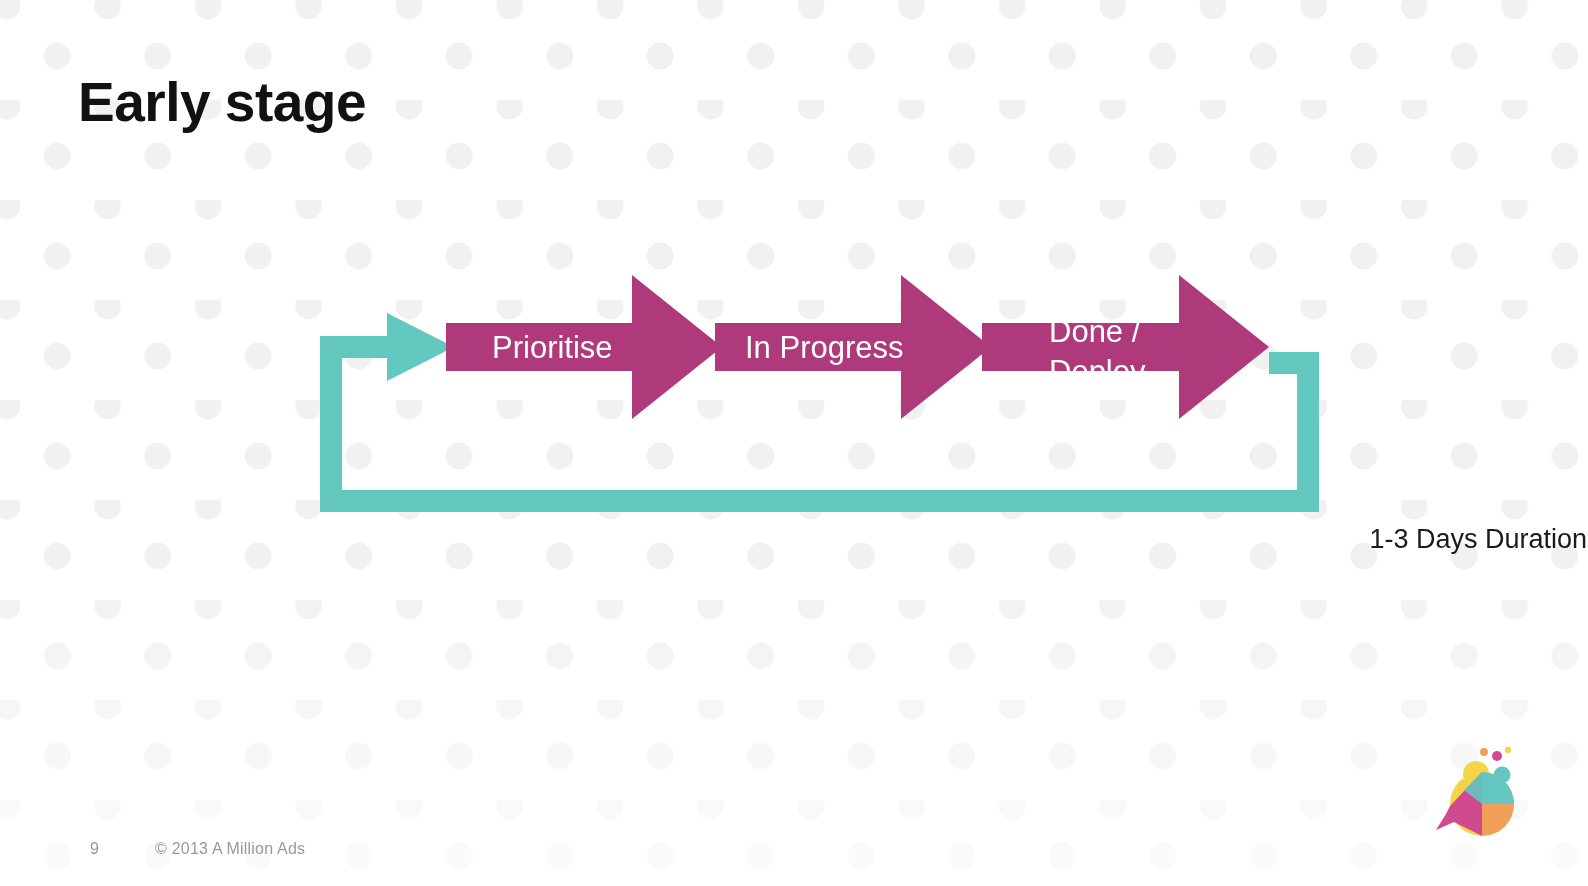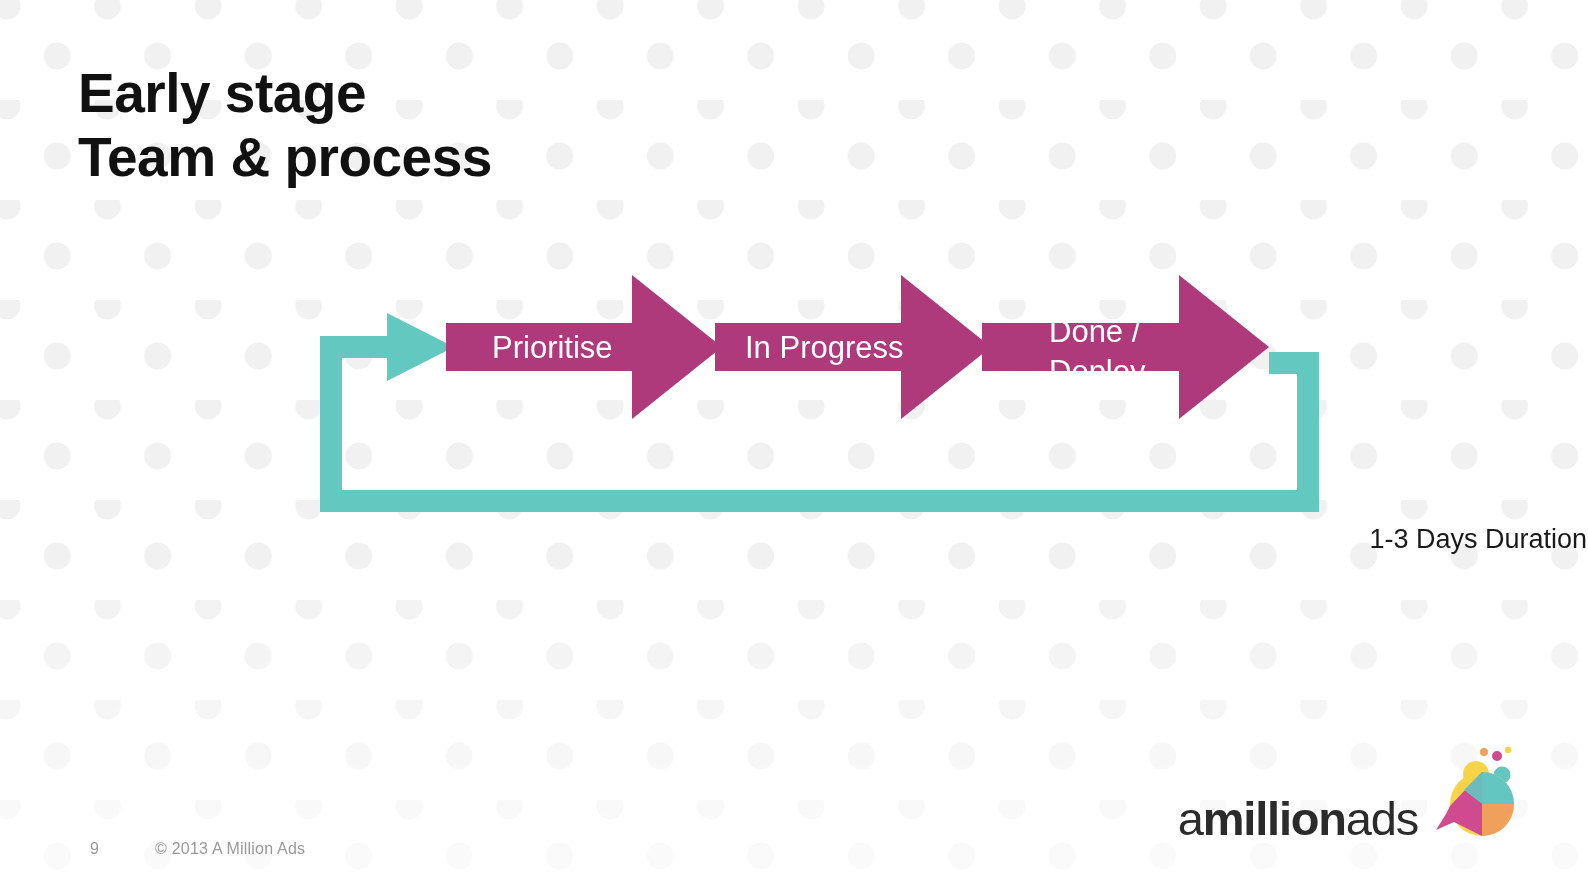--- a/index.html
+++ b/index.html
@@ -37,20 +37,21 @@
     top: 62px;
     z-index: 5;
   }
   .title-line {
     font-size: 55px;
     font-weight: 700;
     line-height: 1.16;
     letter-spacing: -0.5px;
     color: #111111;
     white-space: nowrap;
+    margin-top: 9px;
   }
 
   
   #diagram {
     position: absolute;
     left: 304px;
     top: 260px;
     width: 1040px;
     height: 270px;
     z-index: 4;
@@ -135,21 +136,20 @@
         <stop offset="0.80" stop-color="#ffffff" stop-opacity="0.35"></stop>
         <stop offset="1" stop-color="#ffffff" stop-opacity="0.72"></stop>
       </linearGradient>
     </defs>
     <rect x="0" y="0" width="1588" height="886" fill="url(#dots)"></rect>
     <rect x="0" y="0" width="1588" height="886" fill="url(#fadeDown)"></rect>
   </svg>
 
   <div id="title-block">
     <div class="title-line">Early stage</div>
-    <div class="title-line">Team &amp; process</div>
   </div>
 
   <div id="diagram">
     <svg width="1040" height="270" viewBox="0 0 1040 270" aria-hidden="true">
 
       <g>
 
         <path fill="#62c8c0" d="M 965 92
                  L 1015 92
                  L 1015 252
@@ -206,23 +206,20 @@
   <div id="duration-caption">
     <span class="cap-inner">1-3 Days Duration</span>
   </div>
 
   <div id="footer">
     <span class="footer-text">9</span>
     <span class="footer-text">© 2013 A Million Ads</span>
   </div>
 
   <div id="logo">
-    <div id="logo-wordmark">
-      <span class="lw-light">a</span><span class="lw-bold">million</span><span class="lw-light">ads</span>
-    </div>
     <svg id="logo-mark" width="104" height="104" viewBox="0 0 104 104" aria-hidden="true">
 
       <circle cx="56" cy="40" r="13" fill="#f6d447"></circle>
       <circle cx="82" cy="41" r="8.5" fill="#64c6c0"></circle>
       <circle cx="77" cy="22" r="5" fill="#cf4a8e"></circle>
       <circle cx="64" cy="18" r="4" fill="#f0a05a"></circle>
       <circle cx="88" cy="16" r="3.2" fill="#f6d447"></circle>
       <circle cx="45" cy="55" r="7.5" fill="#cf4a8e"></circle>
       <circle cx="76" cy="58" r="7.5" fill="#f0a05a"></circle>
 

